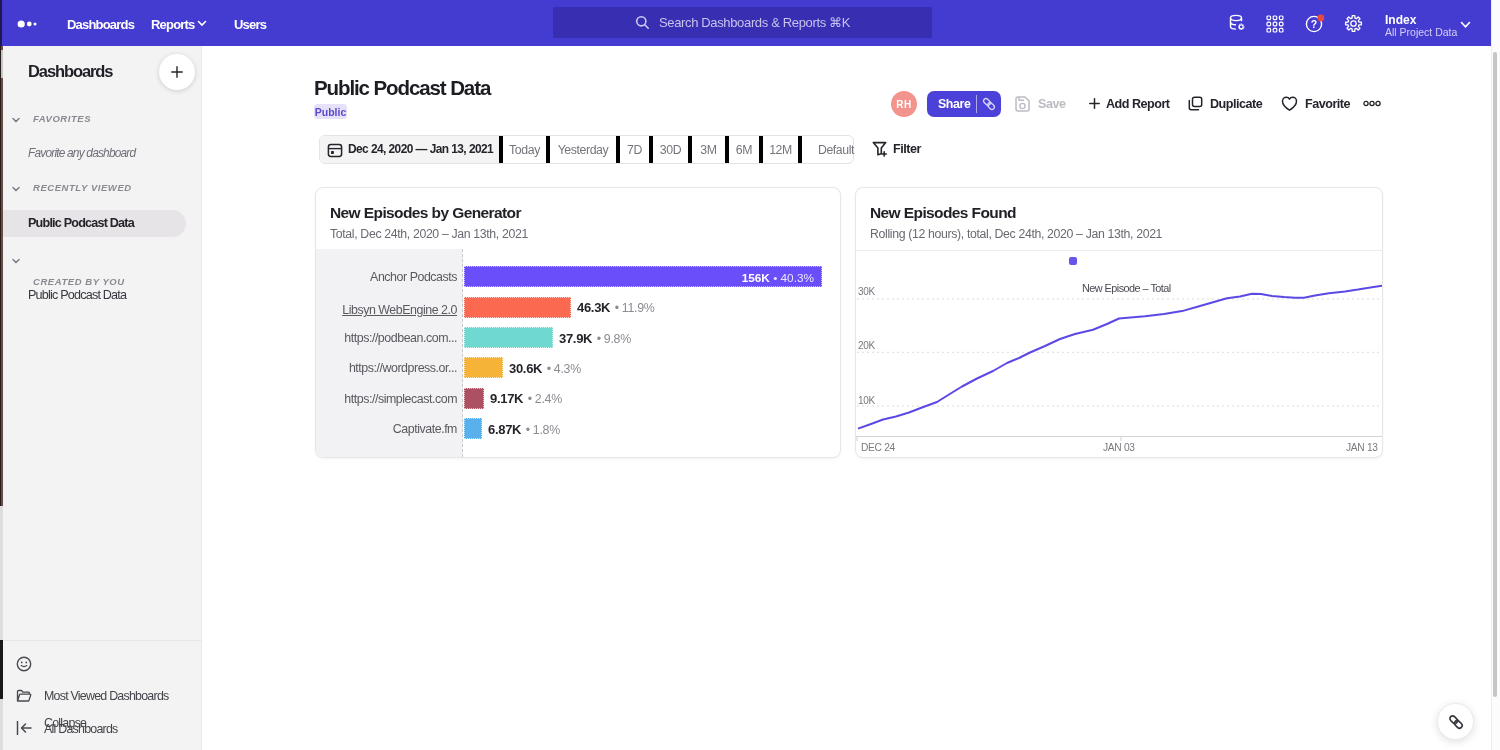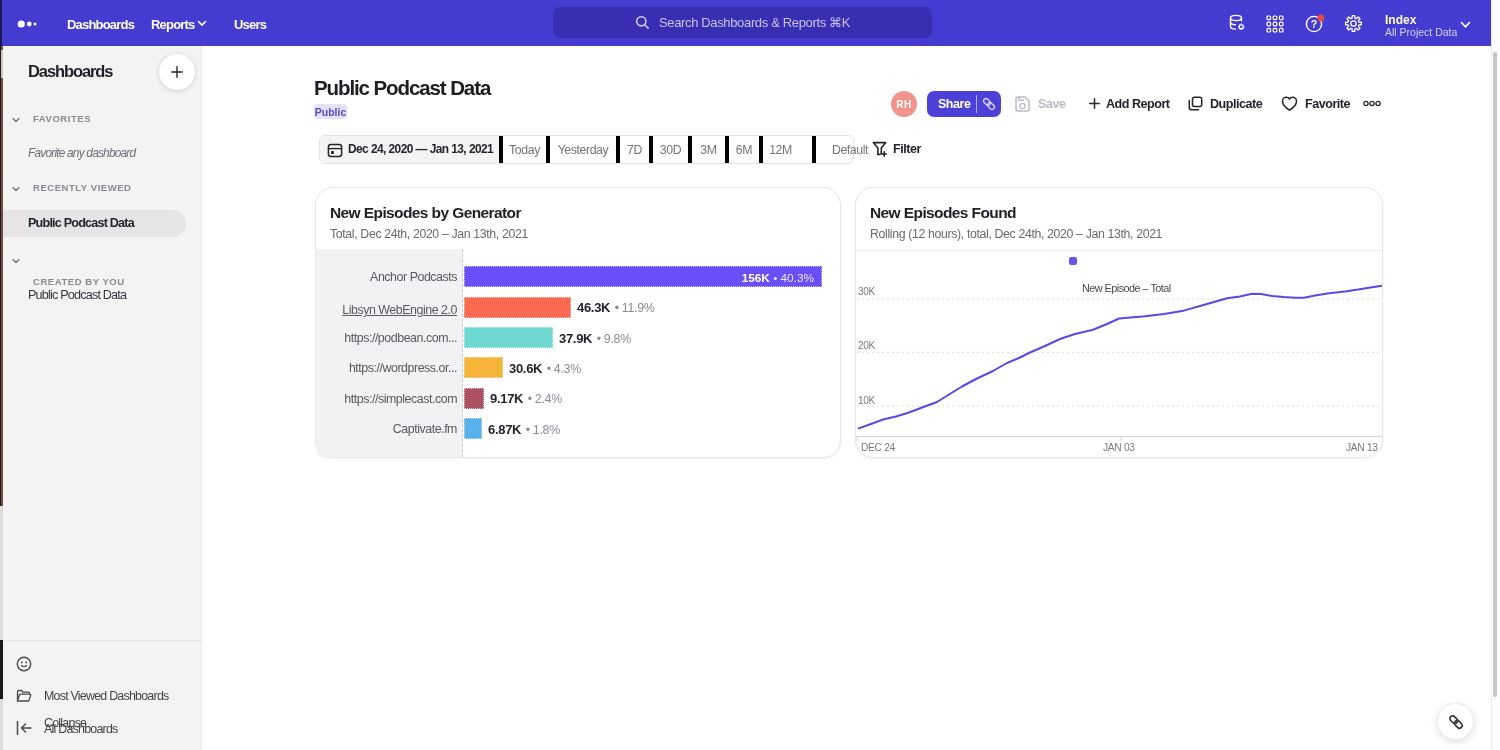--- a/index.html
+++ b/index.html
@@ -2,46 +2,46 @@
 <html><head>
 <meta charset="utf-8">
 <style>
 *{margin:0;padding:0;box-sizing:border-box;}
 html,body{width:1500px;height:750px;overflow:hidden;background:#fff;}
 body{font-family:"Liberation Sans",sans-serif;position:relative;}
 .abs{position:absolute;}
 
 .topbar{left:0;top:0;width:1500px;height:46px;background:#443bd1;}
 .nav{color:#fff;font-size:13px;font-weight:600;letter-spacing:-0.8px;top:17px;}
-.searchbox{left:553px;top:7px;width:379px;height:31px;background:#372eb2;border-radius:8px;color:#c7c2ee;font-size:13px;letter-spacing:-0.35px;display:flex;align-items:center;justify-content:center;}
+.searchbox{left:553px;top:7px;width:379px;height:31px;background:#372eb2;border-radius:1px;color:#c7c2ee;font-size:13px;letter-spacing:-0.35px;display:flex;align-items:center;justify-content:center;}
 
 .sidebar{left:0;top:46px;width:202px;height:704px;background:#f4f3f4;border-right:1px solid #eae8eb;}
 .sb-title{left:28px;top:62px;font-size:16.5px;font-weight:700;color:#201f26;letter-spacing:-1.1px;}
 .sb-plus{left:159px;top:54px;width:36px;height:36px;border-radius:50%;background:#fff;box-shadow:0 1px 5px rgba(0,0,0,0.16);display:flex;align-items:center;justify-content:center;}
-.sb-sec{font-size:9.5px;font-weight:700;letter-spacing:0.55px;color:#8b8890;}
+.sb-sec{font-size:9.5px;font-weight:700;letter-spacing:0.55px;color:#8b8890;font-style:italic;}
 .sb-item{font-size:12.6px;color:#38363e;letter-spacing:-0.8px;}
 .sb-chev{left:11px;width:10px;height:10px;}
 .sel-pill{left:0;top:210px;width:186px;height:27px;background:#e6e4e7;border-radius:0 14px 14px 0;}
 .sb-bottom-item{font-size:12.4px;font-weight:500;color:#454349;letter-spacing:-0.75px;margin-top:32px;}
 
 .h1{left:314px;top:76px;font-size:20.5px;font-weight:700;color:#1d1c22;letter-spacing:-1.1px;}
 .pub-pill{left:314px;top:104px;width:33px;height:15px;background:#e6e1f9;border-radius:3.5px;color:#5a49cb;font-size:10.5px;font-weight:600;display:flex;align-items:center;justify-content:center;}
 .avatar{left:891px;top:91px;width:26px;height:26px;border-radius:50%;background:#f2938d;color:#fff;font-size:10px;font-weight:700;display:flex;align-items:center;justify-content:center;letter-spacing:0.5px;}
 .sharebtn{left:927px;top:91px;width:74px;height:26px;border-radius:7px;background:#4b40d8;}
 .share-txt{left:11px;top:6px;color:#fff;font-size:12.4px;font-weight:700;letter-spacing:-0.4px;}
 .share-div{left:48.5px;top:4px;width:1px;height:18px;background:rgba(255,255,255,0.55);}
 .act-txt{font-size:12.6px;font-weight:600;color:#26242b;top:97px;letter-spacing:-0.5px;}
 .act-gray{color:#bdbac1;}
 
 .datebar{left:319px;top:135px;width:535px;height:29px;border:1px solid #e4e2e5;border-radius:6px;background:#fff;}
 .dseg1{left:0;top:0;width:179px;height:27px;background:#f5f4f5;border-radius:5px 0 0 5px;}
 .dtext{left:28px;top:6px;font-size:11.9px;font-weight:700;color:#26242b;letter-spacing:-0.55px;}
 .dseg{font-size:12.3px;font-weight:500;letter-spacing:-0.4px;color:#77747c;border-left:4px solid #000000;height:27px;top:0;display:flex;align-items:center;justify-content:center;}
 
-.card{background:#fff;border:1px solid #e8e6e9;border-radius:18px;box-shadow:0 1px 3px rgba(0,0,0,0.05);}
+.card{background:#fff;border:1px solid #e8e6e9;border-radius:8px;box-shadow:0 1px 3px rgba(0,0,0,0.05);}
 .card1{left:315px;top:187px;width:526px;height:271px;}
 .card2{left:855px;top:187px;width:528px;height:271px;}
 .c-title{left:14px;top:15.5px;font-size:15.5px;font-weight:700;color:#201f26;letter-spacing:-0.6px;}
 .c-sub{left:14px;top:39px;font-size:12.3px;color:#6b6871;letter-spacing:-0.35px;}
 .labelpanel{left:0;top:61px;width:147px;height:208px;background:#f2f1f3;border-radius:0 0 0 8px;border-right:1px dashed #cbc9ce;}
 .blabel{font-size:12.4px;color:#5b5860;text-align:right;letter-spacing:-0.45px;}
 .bar{left:148px;height:21px;border:1px dotted rgba(255,255,255,0.65);}
 .bval{font-size:13px;font-weight:700;color:#26242b;letter-spacing:-0.3px;}
 .bpct{font-size:12.4px;color:#8d8a92;font-weight:400;letter-spacing:-0.3px;}
 .ylab{font-size:10px;color:#7b787f;left:2px;letter-spacing:-0.3px;}
@@ -157,21 +157,21 @@
       <rect x="4.0" y="9.0" width="2.9" height="2.9" rx="0.6" fill="#26242b"></rect>
     </svg>
   <div class="abs dtext">Dec 24, 2020 — Jan 13, 2021</div>
   <div class="abs dseg" style="left:179px;width:47px;">Today</div>
   <div class="abs dseg" style="left:226px;width:70px;">Yesterday</div>
   <div class="abs dseg" style="left:296px;width:33px;">7D</div>
   <div class="abs dseg" style="left:329px;width:39px;">30D</div>
   <div class="abs dseg" style="left:368px;width:37px;">3M</div>
   <div class="abs dseg" style="left:405px;width:34px;">6M</div>
   <div class="abs dseg" style="left:439px;width:39px;">12M</div>
-  <div class="abs dseg" style="left:492px;width:72px;">Default</div>
+  <div class="abs dseg" style="left:478px;width:72px;">Default</div>
 </div>
 <svg class="abs" style="left:872px;top:141px" width="17" height="17" viewBox="0 0 17 17">
     <path d="M1.3 1.6 H13.7 L9.3 7 V12.8 L5.9 13.8 V7 Z" stroke="#26242b" stroke-width="1.6" fill="none" stroke-linejoin="round"></path>
     <path d="M12.2 10.9 V15.1 M10.1 13 H14.3" stroke="#26242b" stroke-width="1.6" stroke-linecap="round"></path>
   </svg>
 <div class="abs act-txt" style="left:893px;top:142px;">Filter</div>
 
 <div class="abs card card1">
   <div class="abs c-title">New Episodes by Generator</div>
   <div class="abs c-sub">Total, Dec 24th, 2020 – Jan 13th, 2021</div>

